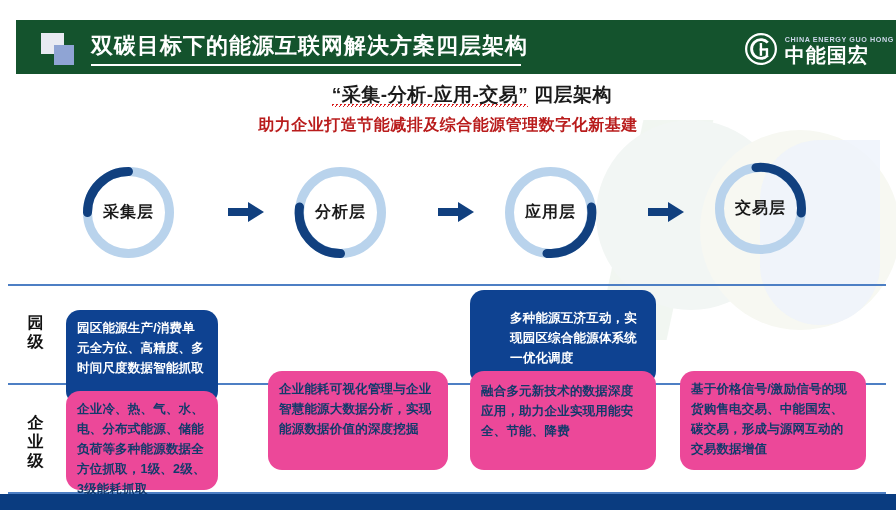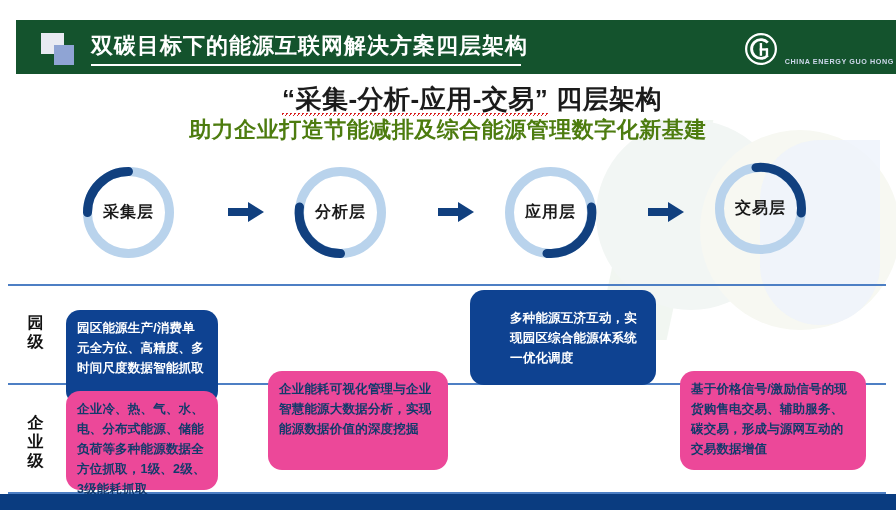--- a/index.html
+++ b/index.html
@@ -90,37 +90,37 @@
     width:70px; height:220px;
     background:#f0f5ef;
     transform:skewX(-12deg);
     opacity:.9;
   }
 
   
   .sub1 {
     position:absolute; left:0; top:82px; width:896px;
     text-align:center;
-    font-size:26px; font-weight:bold; color:#1b1b1b;
+    font-size:19px; font-weight:bold; color:#1b1b1b;
     letter-spacing:.5px;
     padding-left:48px;
   }
   .sub1 .squig {
     border-bottom:0;
     background-image:repeating-linear-gradient(
        135deg,#d82020 0 2px,transparent 2px 4px);
     background-repeat:repeat-x;
     background-size:4px 3px;
     background-position:left bottom;
     padding-bottom:2px;
   }
   .sub2 {
     position:absolute; left:0; top:115px; width:896px;
     text-align:center;
-    font-size:22px; font-weight:bold; color:#4d7c0f;
+    font-size:16px; font-weight:bold; color:#b91c1c;
     letter-spacing:.5px;
   }
 
   
   .ring {
     position:absolute;
     width:97px; height:97px;
   }
   .ring svg { display:block; }
   .ring-label {
@@ -230,20 +230,21 @@
     <div class="logo">
       <svg class="logo-mark" viewBox="0 0 40 40">
         <circle cx="20" cy="20" r="17.5" fill="none" stroke="#ffffff" stroke-width="2.6"></circle>
         <path d="M28 12.5 A 11 11 0 1 0 28 27.5" fill="none" stroke="#ffffff" stroke-width="3.4" stroke-linecap="butt"></path>
         <rect x="18.5" y="13" width="2.8" height="15" fill="#ffffff"></rect>
         <rect x="18.5" y="19.2" width="9.5" height="2.7" fill="#ffffff"></rect>
         <rect x="25.6" y="19.2" width="2.8" height="8.6" fill="#ffffff"></rect>
       </svg>
       <div class="logo-txt">
         <div class="logo-en">CHINA ENERGY GUO HONG</div>
+        <div class="logo-cn">中能国宏</div>
       </div>
     </div>
   </div>
 
   <div class="sub1"><span class="squig">“采集-分析-应用-交易”</span><span> 四层架构</span></div>
   <div class="sub2">助力企业打造节能减排及综合能源管理数字化新基建</div>
 
   <div class="ring r2">
     <svg width="97" height="97" viewBox="0 0 97 97">
       <circle cx="48.5" cy="48.5" r="41" fill="none" stroke="#b9d3ec" stroke-width="9"></circle>
@@ -304,16 +305,17 @@
     <span>企</span>
     <span>业</span>
     <span>级</span>
   </div>
 
   <div class="card dark c1">园区能源生产/消费单元全方位、高精度、多时间尺度数据智能抓取</div>
   <div class="card dark c3">多种能源互济互动，实现园区综合能源体系统一优化调度</div>
 
   <div class="card light c1">企业冷、热、气、水、电、分布式能源、储能负荷等多种能源数据全方位抓取，1级、2级、3级能耗抓取</div>
   <div class="card light c2">企业能耗可视化管理与企业智慧能源大数据分析，实现能源数据价值的深度挖掘</div>
-  <div class="card light c4">基于价格信号/激励信号的现货购售电交易、辅助服务、碳交易，形成与源网互动的交易数据增值</div>
+  <div class="card light c3">融合多元新技术的数据深度应用，助力企业实现用能安全、节能、降费</div>
+  <div class="card light c4">基于价格信号/激励信号的现货购售电交易、中能国宏、碳交易，形成与源网互动的交易数据增值</div>
 
   <div class="bottom-bar"></div>
 </div>
 
 </body></html>

